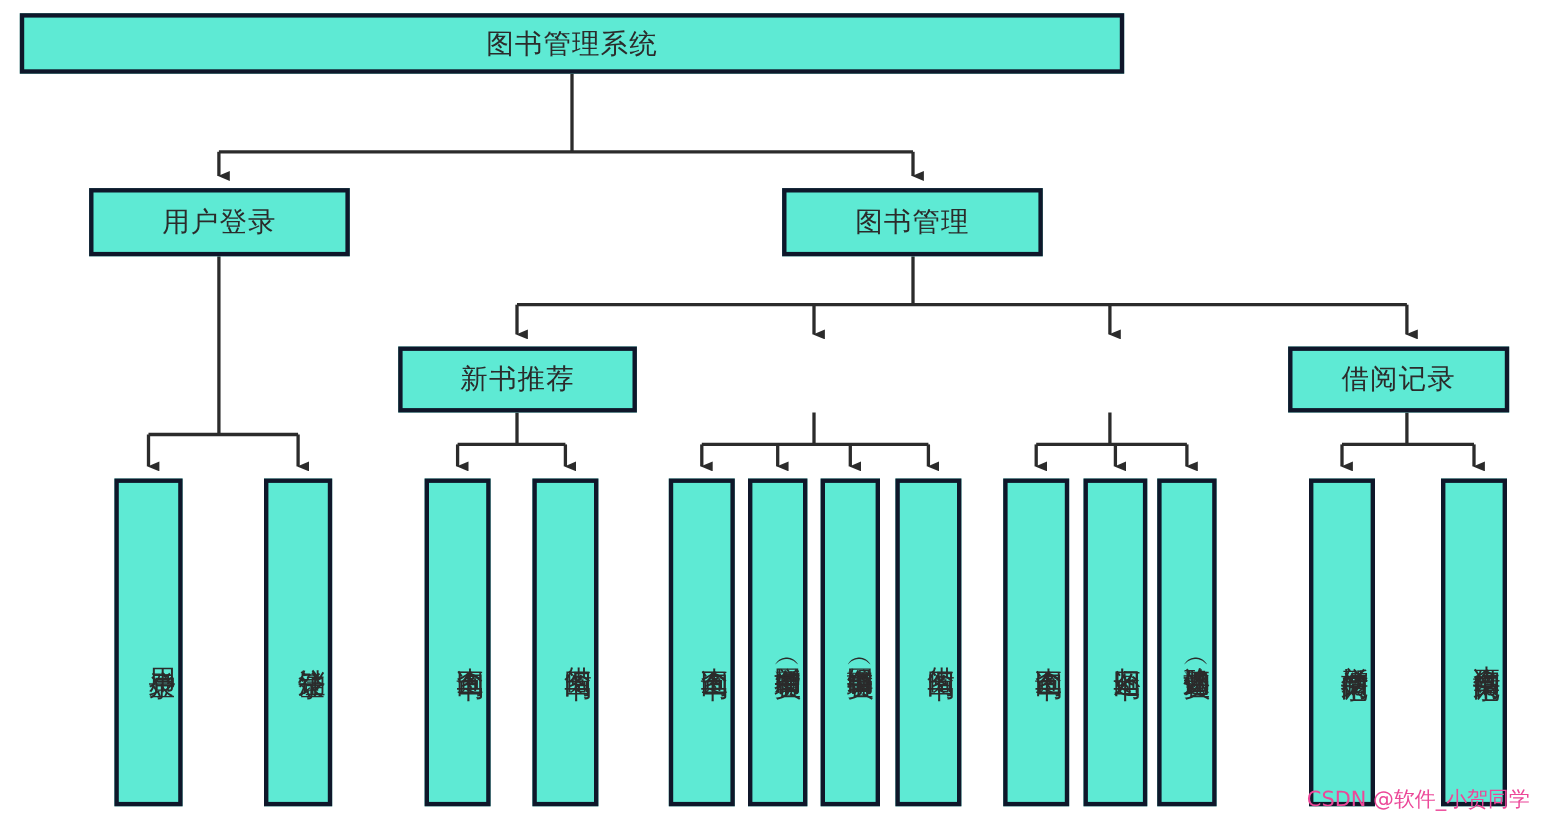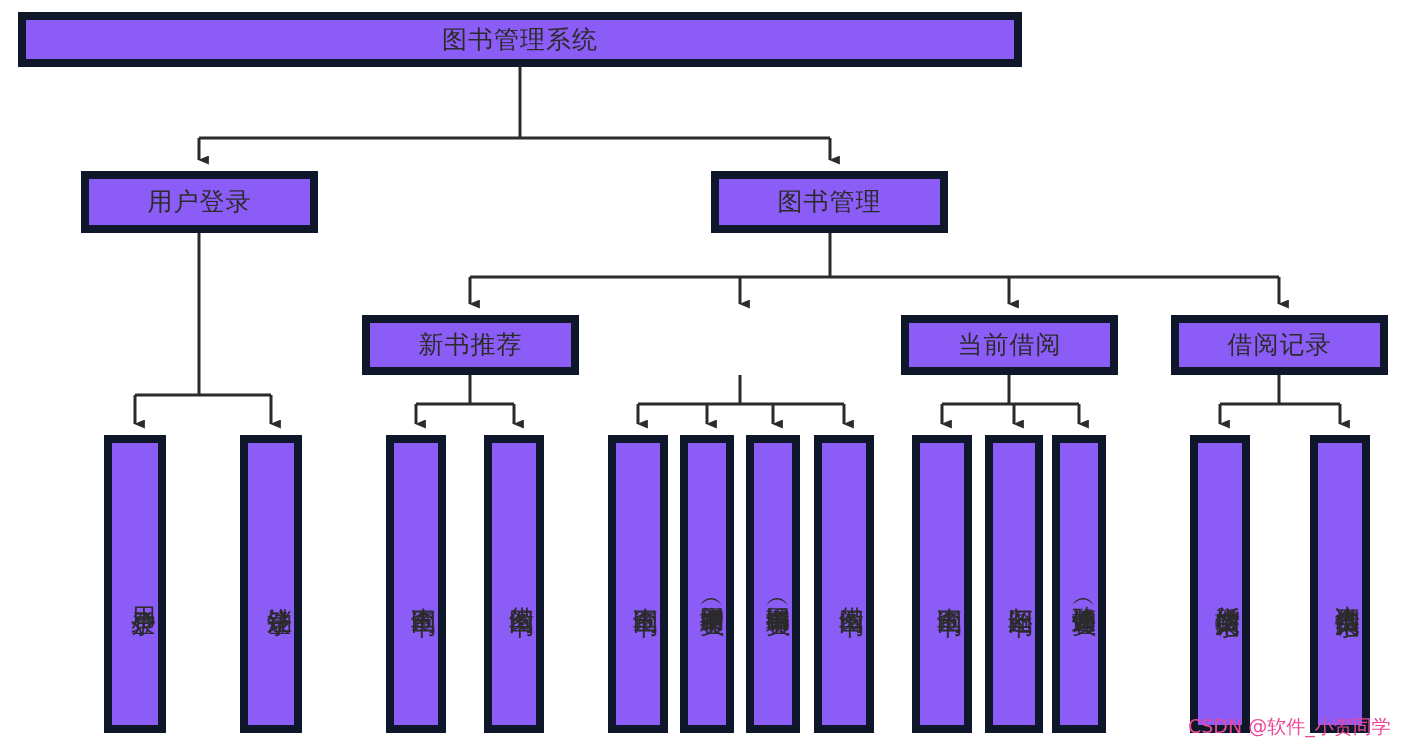--- a/index.html
+++ b/index.html
@@ -19,22 +19,22 @@
     position: absolute;
     left: 0;
     top: 0;
     width: 1405px;
     height: 747px;
     pointer-events: none;
   }
   .node {
     position: absolute;
     box-sizing: border-box;
-    border: 8px solid #0f172a;
-    background: #8b5cf6;
+    border: 4px solid #0f172a;
+    background: #5eead4;
     display: flex;
     align-items: center;
     justify-content: center;
     color: #2b2b2b;
     z-index: 2;
   }
   .node-h {
     font-size: 25px;
     line-height: 1.1;
     letter-spacing: 1px;
@@ -127,24 +127,21 @@
   <div class="node node-h" style="left:81px; top:171px; width:237px; height:62px;">
     <span>用户登录</span>
   </div>
   <div class="node node-h" style="left:362px; top:315px; width:217px; height:60px;">
     <span>新书推荐</span>
   </div>
 
   <div class="node node-h" style="left:711px; top:171px; width:237px; height:62px;">
     <span>图书管理</span>
   </div>
-  <div class="node node-h" style="left:901px; top:315px; width:217px; height:60px;">
-    <span>当前借阅</span>
-  </div>
-  <div class="node node-h" style="left:1171px; top:315px; width:217px; height:60px;">
+  <div class="node node-h" style="left:1171px; top:315px; width:201px; height:60px;">
     <span>借阅记录</span>
   </div>
 
   <div class="node node-v" style="left:104px; top:435px; width:62px; height:298px;">
     <span>用户登录</span>
   </div>
   <div class="node node-v" style="left:240px; top:435px; width:62px; height:298px;">
     <span>注销登录</span>
   </div>
 

